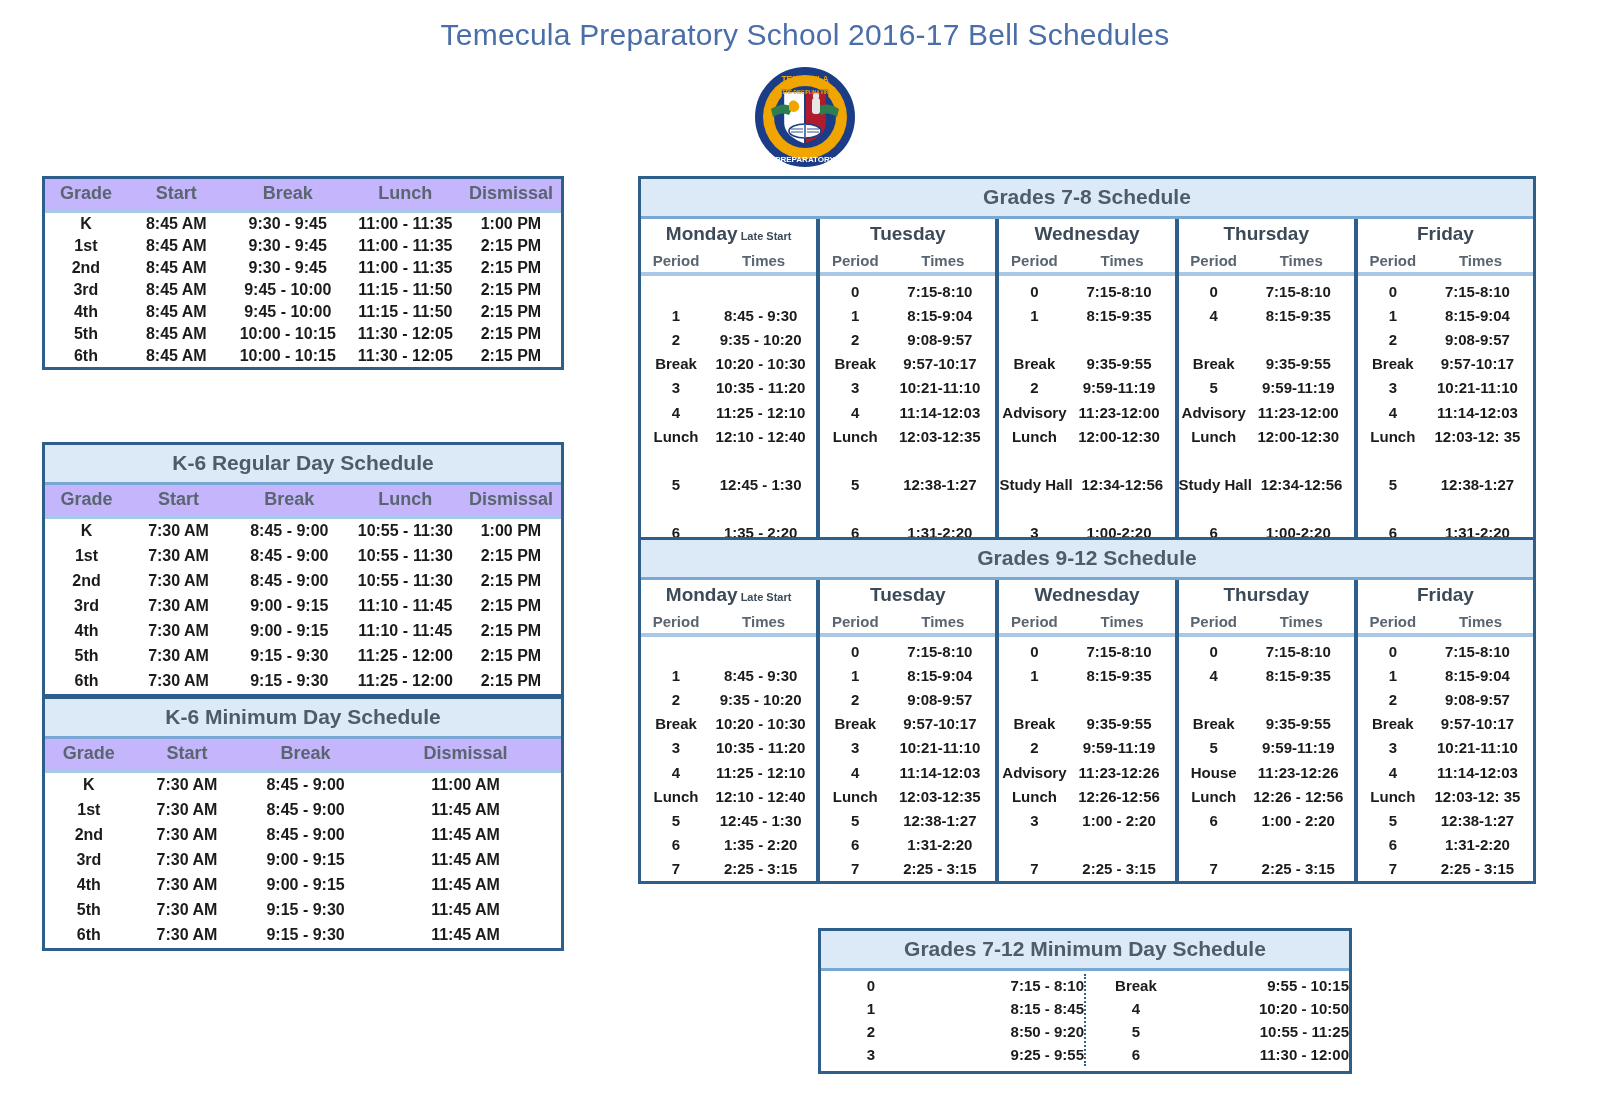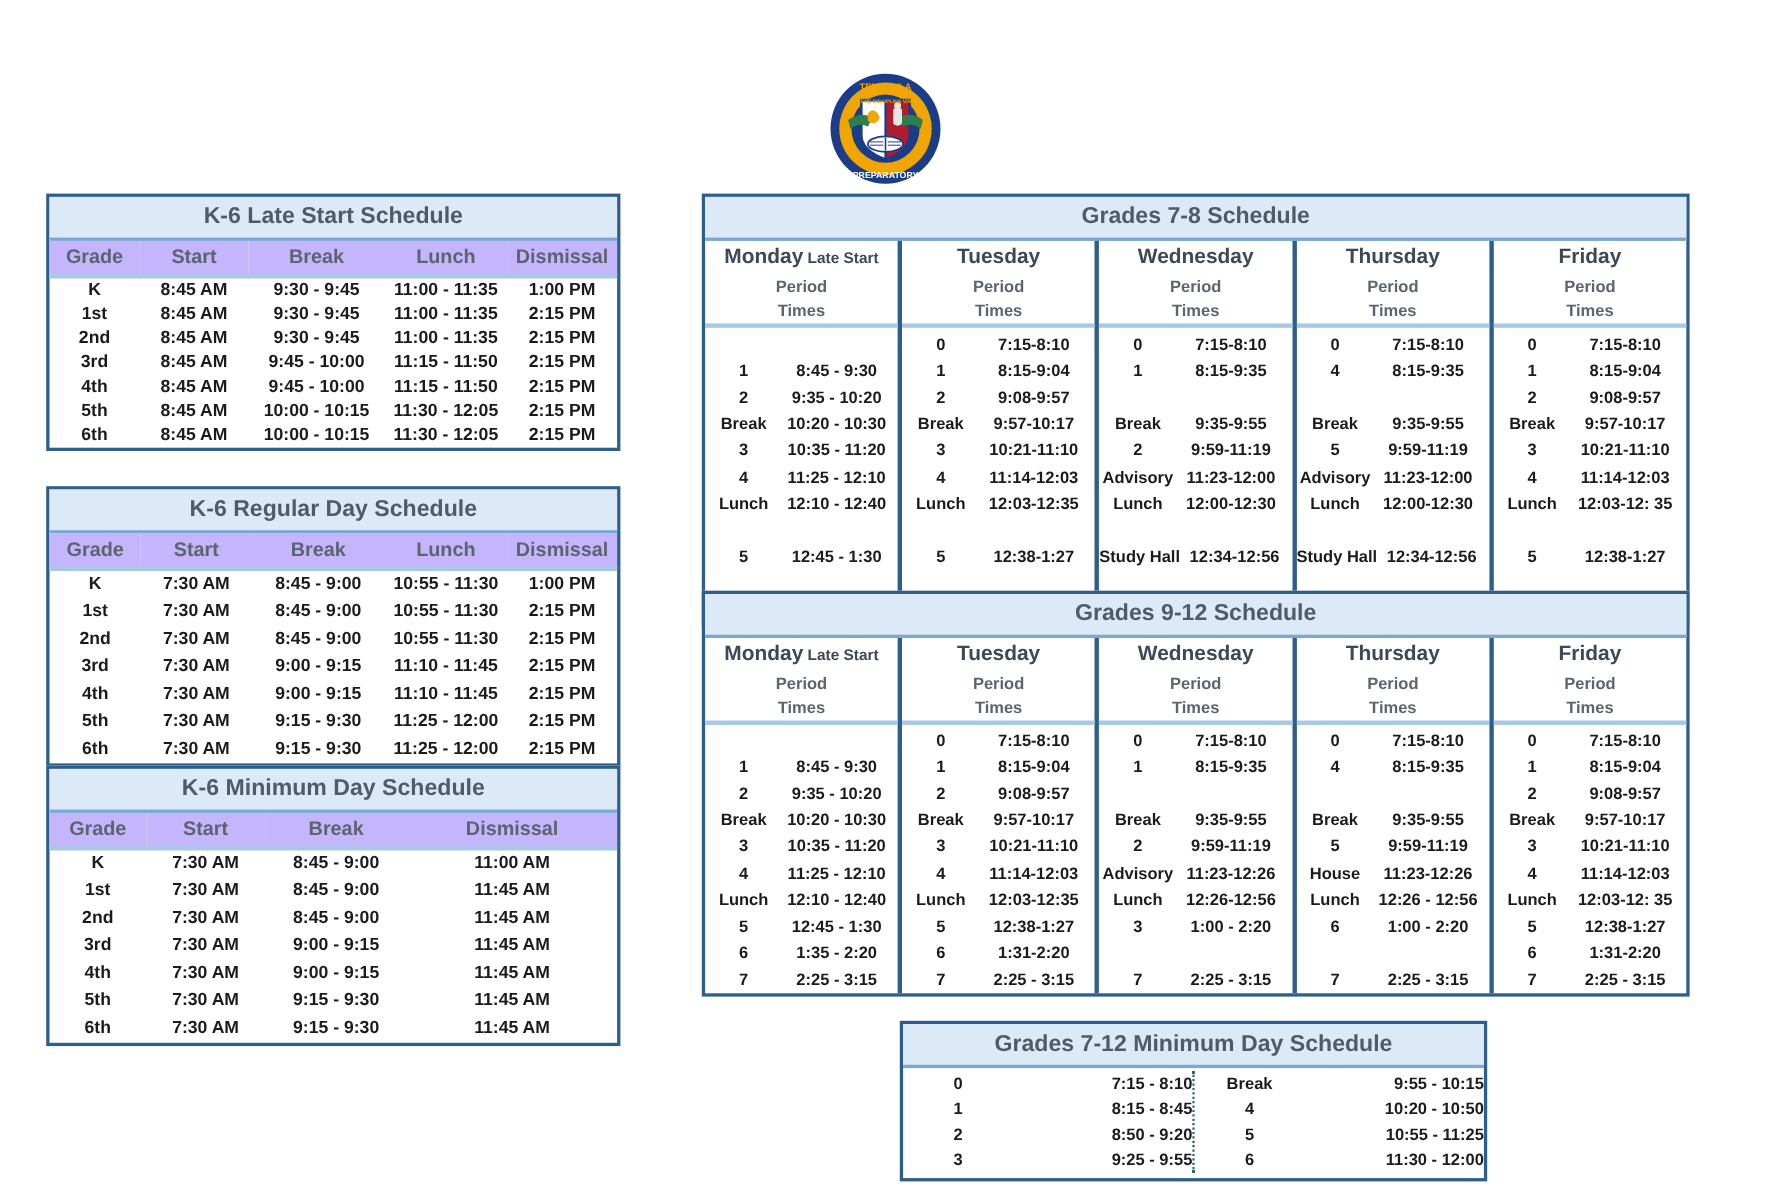--- a/index.html
+++ b/index.html
@@ -85,28 +85,27 @@
   .daycol:last-child { border-right: none; }
   .day-name {
     text-align: center;
     font-size: 19px;
     font-weight: bold;
     color: #3c4a57;
     padding: 4px 0 5px 0;
     white-space: nowrap;
   }
   .day-name .sub {
-    font-size: 14px;
+    font-size: 11px;
     font-weight: bold;
     color: #3c4a57;
   }
   .ph-row {
     display: flex;
     border-bottom: 4px solid #a9c7e6;
-    flex-direction: column;
   }
   .ph-row .ph, .ph-row .th {
     font-size: 15px; font-weight: bold; color: #5a6570;
     padding: 2px 0 3px 0; text-align: center;
   }
   .ph-row .ph { flex: 0 0 40%; }
   .ph-row .th { flex: 0 0 60%; }
   .rows { padding-top: 2px; }
   .row {
     display: flex;
@@ -146,20 +145,21 @@
     font-size: 15px; font-weight: bold; color: #1b1b1b;
   }
   .min-row .p { flex: 0 0 38%; text-align: center; }
   .min-row .t { flex: 0 0 62%; text-align: right; }
 </style>
 </head>
 <body>
 
 <div class="page">
 
+  <div class="doc-title">Temecula Preparatory School 2016-17 Bell Schedules</div>
 
   <div class="crest-wrap">
     <svg viewBox="0 0 104 104" width="104" height="104">
       <circle cx="52" cy="52" r="50" fill="#1b3d87"></circle>
       <circle cx="52" cy="52" r="42" fill="#f0a500"></circle>
       <circle cx="52" cy="52" r="31" fill="#1b3d87"></circle>
       <path d="M52 26 L74 26 L74 58 Q74 72 52 80 Q30 72 30 58 L30 26 Z" fill="#ffffff"></path>
       <path d="M52 26 L74 26 L74 58 Q74 72 52 80 L52 26 Z" fill="#b01c2e"></path>
       <path d="M52 26 L52 80" stroke="#1b3d87" stroke-width="2"></path>
       <path d="M30 26 L74 26 L74 58 Q74 72 52 80 Q30 72 30 58 Z" fill="none" stroke="#1b3d87" stroke-width="2.4"></path>
@@ -171,21 +171,20 @@
       <ellipse cx="52" cy="66" rx="16" ry="7" fill="#ffffff" stroke="#1b3d87" stroke-width="1.6"></ellipse>
       <path d="M52 60 L52 72" stroke="#1b3d87" stroke-width="1.4"></path>
       <path d="M38 64 h12 M38 67 h12 M54 64 h12 M54 67 h12" stroke="#1b3d87" stroke-width="0.9"></path>
       <text x="52" y="17" text-anchor="middle" font-size="8.5" font-weight="bold" fill="#f0a500" font-family="Liberation Sans, sans-serif">TEMECULA</text>
       <text x="52" y="97" text-anchor="middle" font-size="8" font-weight="bold" fill="#ffffff" font-family="Liberation Sans, sans-serif">PREPARATORY</text>
       <text x="52" y="29" text-anchor="middle" font-size="4.6" font-weight="bold" fill="#f0a500" font-family="Liberation Sans, sans-serif">DOCERE DISCIPLINA VIRTUS</text>
     </svg>
   </div>
 
   <div class="tbl k6" id="tbl-k6-late">
-    <div class="tbl-title">K-6 Late Start Schedule</div>
     <table>
       <thead>
           <tr>
         <th class="c-grade">Grade</th>
         <th class="c-start">Start</th>
         <th class="c-break">Break</th>
         <th class="c-lunch">Lunch</th>
         <th class="c-dis">Dismissal</th>
       </tr>
         </thead>

